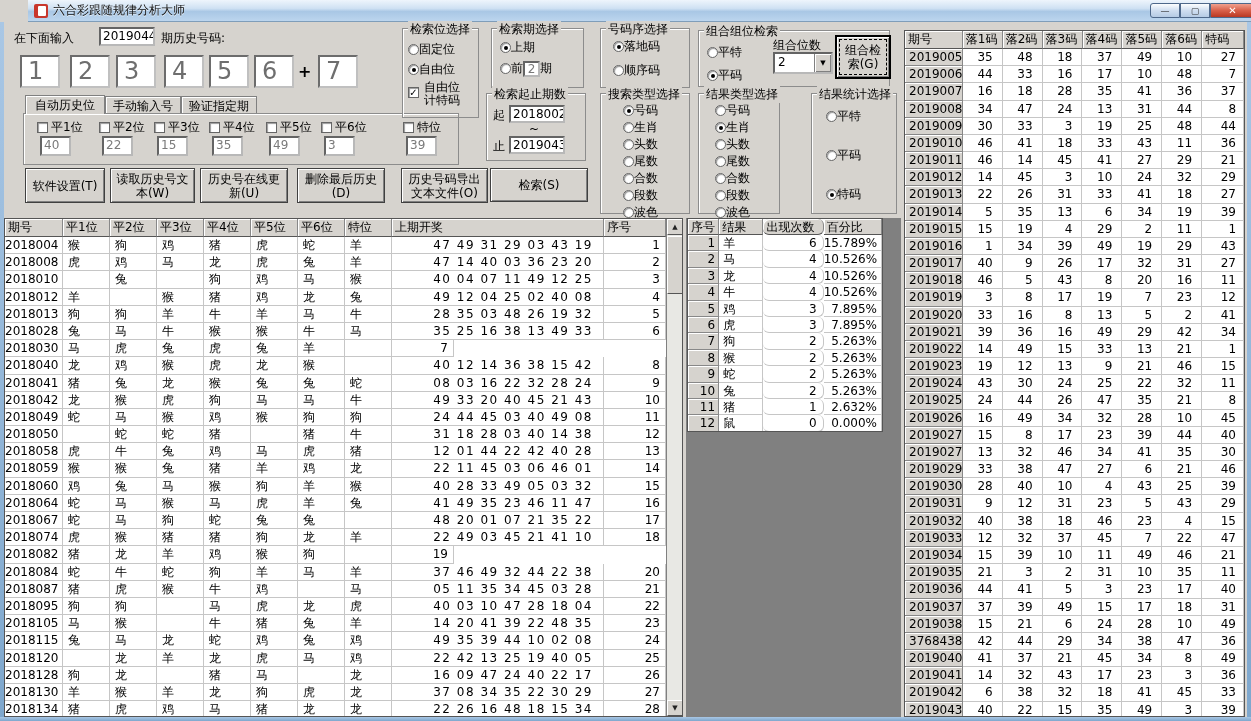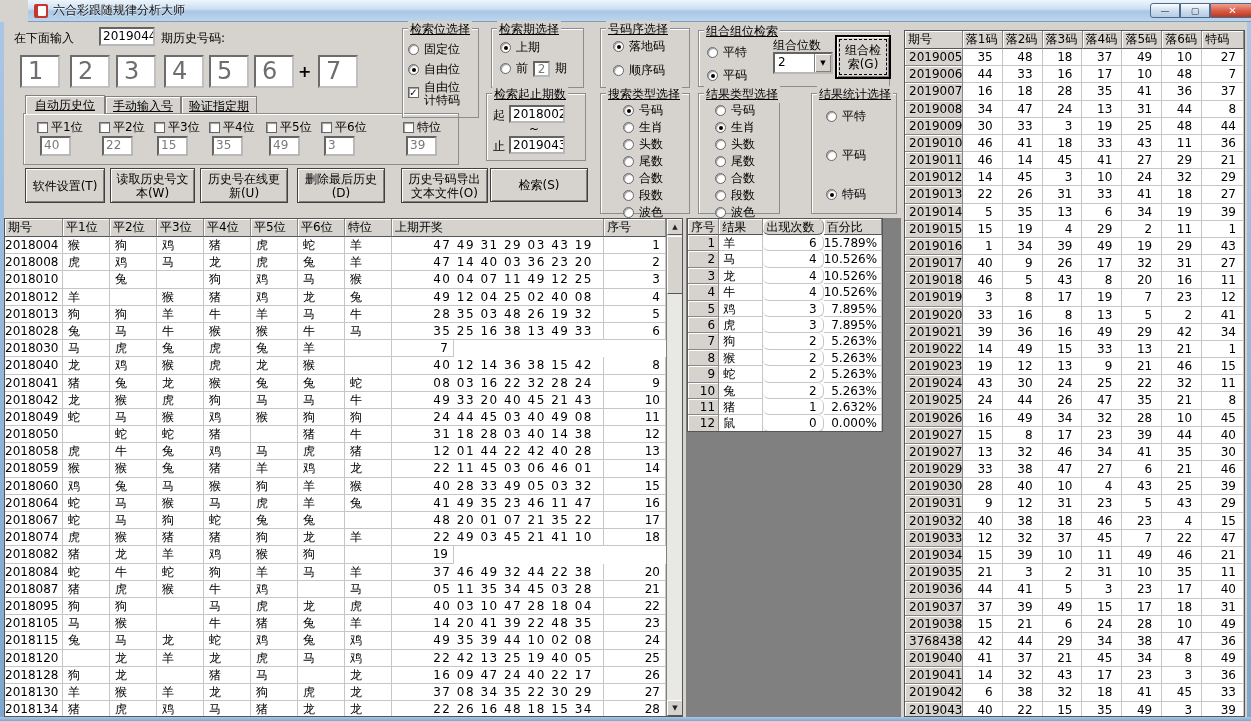--- a/index.html
+++ b/index.html
@@ -22,34 +22,34 @@
   .wbtn.min{border-radius:3px 0 0 3px;}
   .wbtn.close{width:45px;border-radius:0 3px 3px 0;background:linear-gradient(#f0a08e,#d8604a 50%,#b93822);color:#fff;font-size:10px;font-weight:bold;}
   
   .abs{position:absolute;}
   .lbl{position:absolute;white-space:nowrap;}
   .tbox{position:absolute;background:#fff;border:2px inset #b8b8b8;font-size:12px;line-height:14px;padding:0 2px;white-space:nowrap;overflow:hidden;}
   .gray{color:#7a7a7a;}
   .btn{position:absolute;background:#d6d3ce;border:1px solid #404040;box-shadow:inset 1px 1px 0 #fff,inset -1px -1px 0 #808080;
     display:flex;align-items:center;justify-content:center;text-align:center;line-height:14px;padding:1px 3px;word-break:break-all;}
   .grp{position:absolute;border:1px solid #8c8c8c;box-shadow:1px 1px 0 #fff inset;}
-  .legend{position:absolute;top:-8px;left:5px;background:#d6d3ce;padding:0 2px;white-space:nowrap;text-decoration:underline;}
+  .legend{position:absolute;top:-8px;left:5px;background:#d6d3ce;padding:0 2px;white-space:nowrap;}
   .radio{width:11px;height:11px;border-radius:50%;background:#fff;border:1px solid #666;box-shadow:inset 1px 1px 1px #9a9a9a;flex:0 0 auto;}
   .radio.on{position:relative;}
   .radio.on::after{content:"";position:absolute;left:2.5px;top:2.5px;width:4px;height:4px;border-radius:50%;background:#000;}
   .cb{width:11px;height:11px;background:#fff;border:1px solid #666;box-shadow:inset 1px 1px 1px #9a9a9a;flex:0 0 auto;
     display:flex;align-items:center;justify-content:center;font-size:10px;line-height:10px;}
-  .optrow{display:flex;align-items:center;gap:5px;}
+  .optrow{display:flex;align-items:center;}
   .opts{position:absolute;}
   
   .numbox{position:absolute;width:40px;height:33px;background:#fff;border:2px inset #c0c0c0;
     color:#6e6e6e;font-size:24px;line-height:29px;padding-left:6px;}
   
   .tab{position:absolute;height:19px;background:#d6d3ce;border:1px solid #808080;border-bottom:none;
-    box-shadow:inset 1px 1px 0 #fff;display:flex;align-items:center;justify-content:center;text-decoration:underline;}
+    box-shadow:inset 1px 1px 0 #fff;display:flex;align-items:center;justify-content:center;}
   
   .tablebox{position:absolute;background:#fff;border:1px solid #555;overflow:hidden;}
   .thead,.trow{display:flex;}
   .tcell{box-sizing:border-box;border-right:1px solid #c6c6c6;border-bottom:1px solid #c6c6c6;
     overflow:hidden;white-space:nowrap;font-size:12px;line-height:15px;padding-top:1px;}
   .th{background:#d6d3ce;border-right:1px solid #888;border-bottom:1px solid #555;box-shadow:inset 1px 1px 0 #fff;
     text-align:left !important;padding:1px 0 0 3px !important;letter-spacing:0 !important;}
   .fixed{background:#d6d3ce;border-right:1px solid #888;border-bottom:1px solid #888;box-shadow:inset 1px 1px 0 #fff;}
   .ltable .trow{height:17.2px;}
   .rtable .trow{height:17.18px;}

